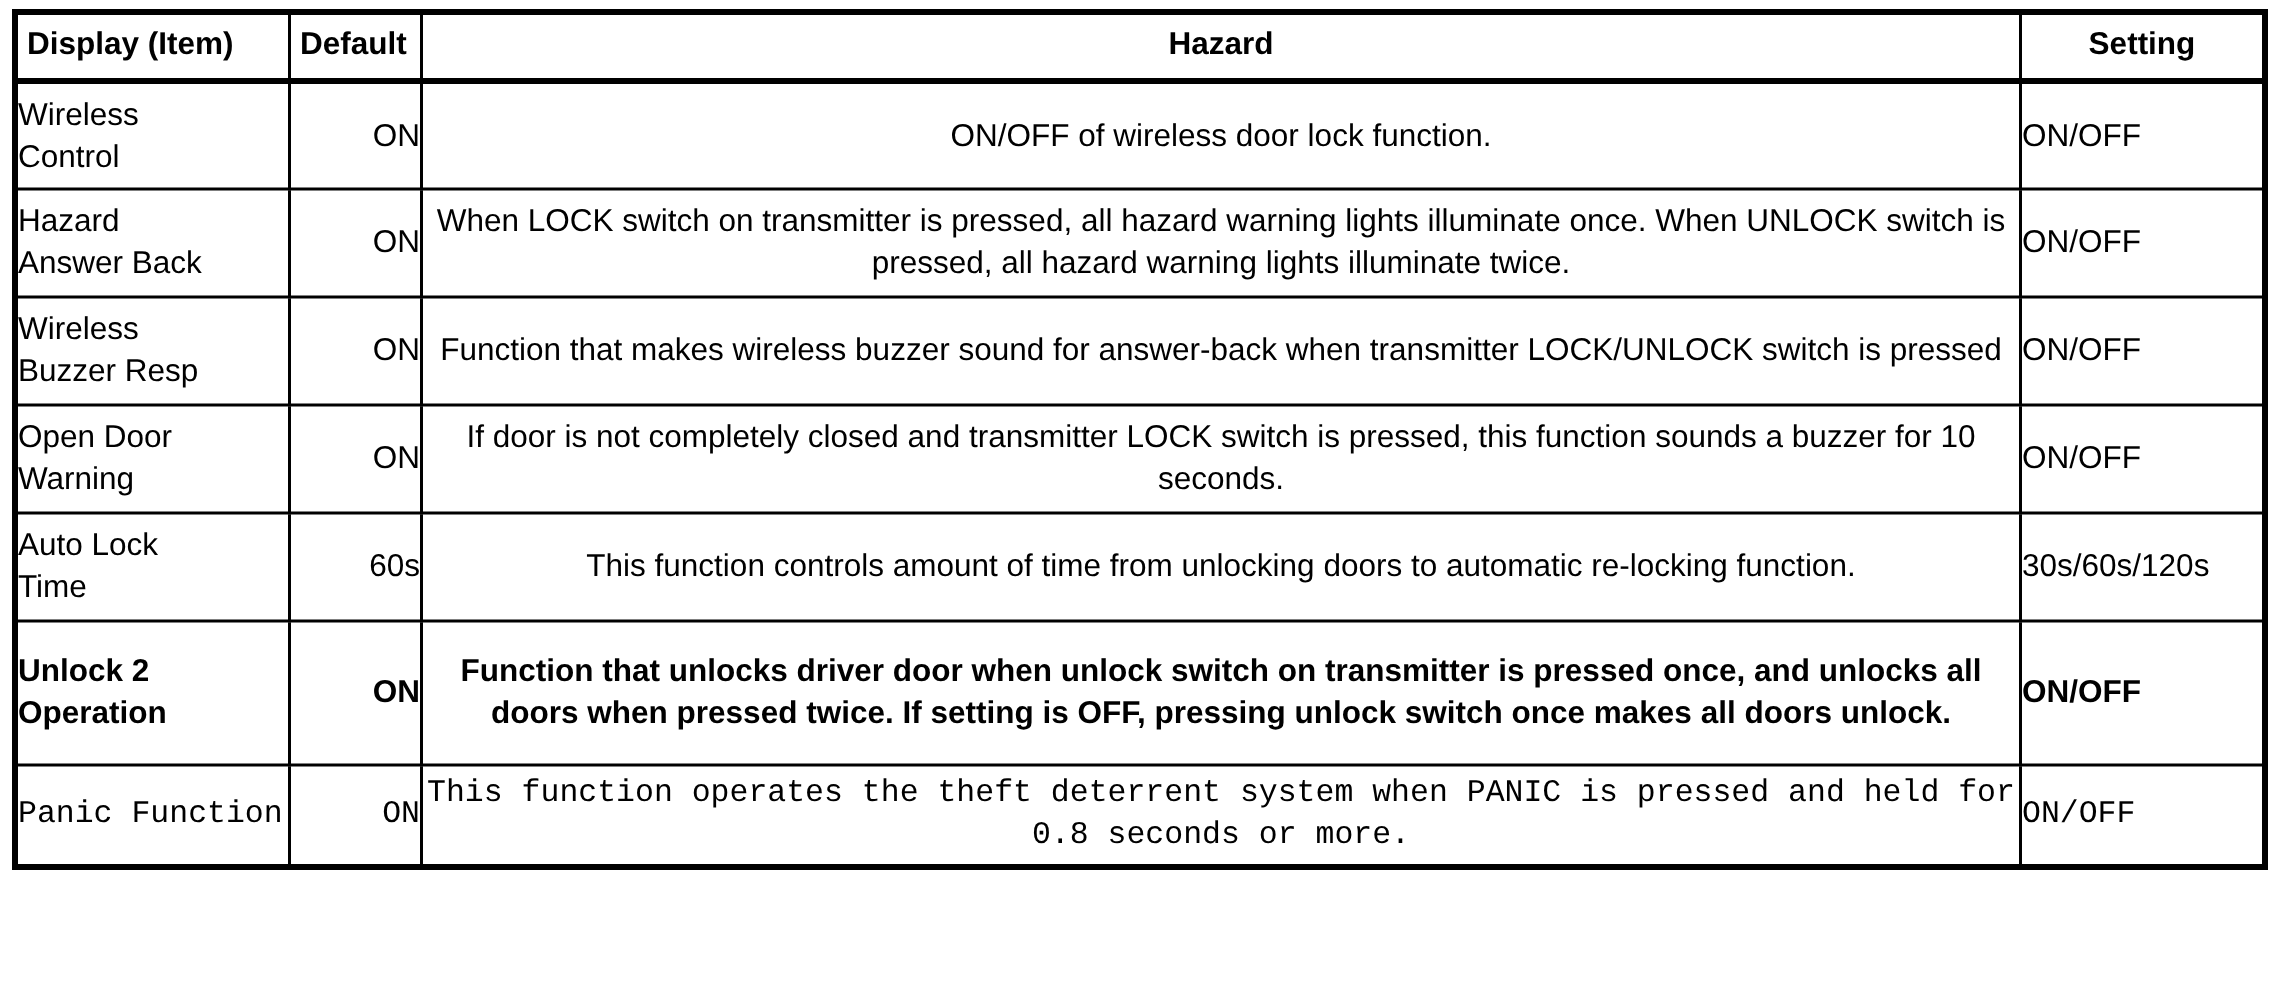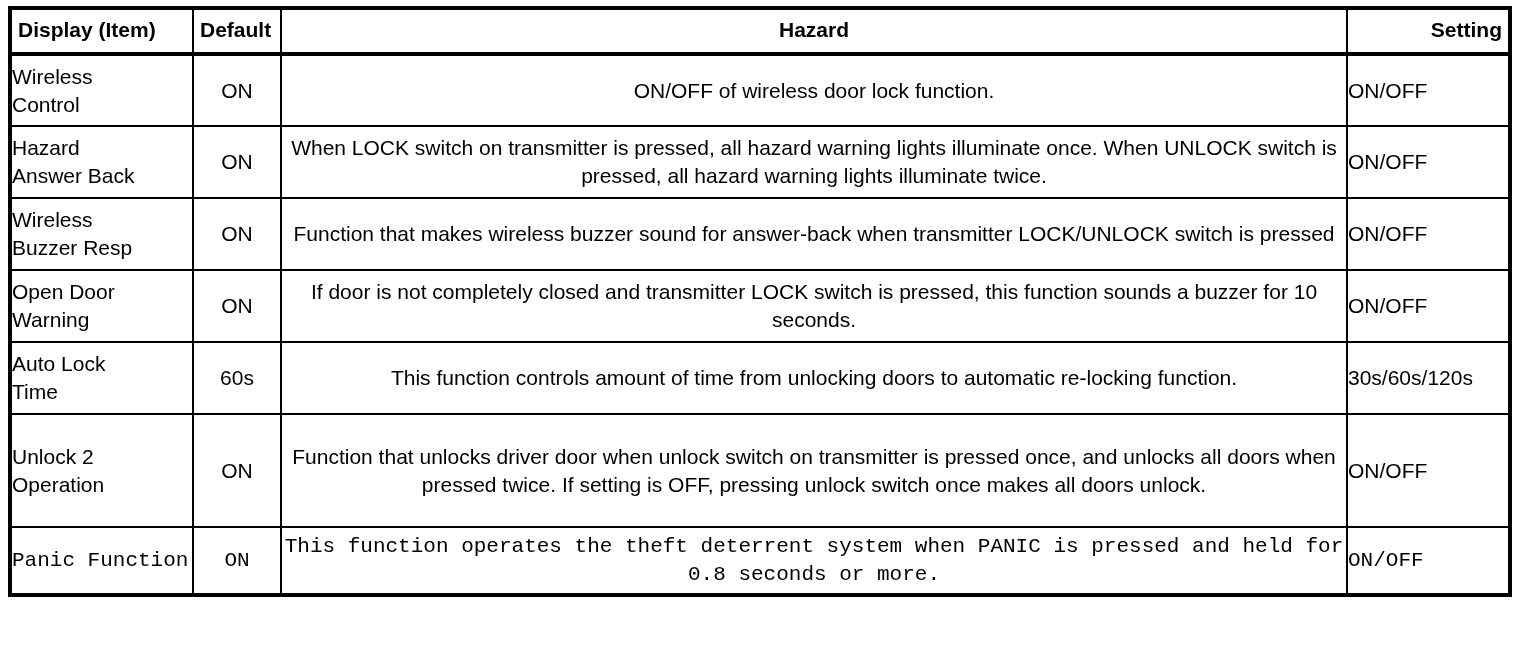--- a/index.html
+++ b/index.html
@@ -53,45 +53,45 @@
   thead tr.header-row th {
     font-weight: bold;
     border-bottom-width: 4px;
     height: 36px;
     padding: 2px 6px 4px 6px;
     white-space: nowrap;
   }
   th.h-display { text-align: left; }
   th.h-default { text-align: left; margin-left: 16px; }
   th.h-content { text-align: center; }
-  th.h-setting { text-align: right; }
+  th.h-setting { text-align: center; }
 
   
   td.cell-display {
     text-align: left;
     padding: 4px 5px 6px 7px;
     line-height: 1.34;
   }
   td.cell-default {
-    text-align: center;
+    text-align: right;
     padding: 4px 5px 6px 8px;
     white-space: nowrap;
   }
   td.cell-content {
     text-align: center;
     padding: 5px 10px 7px 10px;
     line-height: 1.36;
   }
   td.cell-setting {
     text-align: left;
     padding: 4px 4px 6px 7px;
     white-space: nowrap;
   }
   tbody tr { height: 72px; }
-  tbody tr.row-tall { height: 113px; }
+  tbody tr.row-tall { height: 96px; font-weight: bold; }
   tbody tr.row-short { height: 68px; font-family: Liberation Mono, monospace; }
 
   .nowrap-break { white-space: pre-line; }
 </style>
 </head>
 <body>
 
 <div class="page">
   <div class="table-wrap">
     <table class="spec-table">

